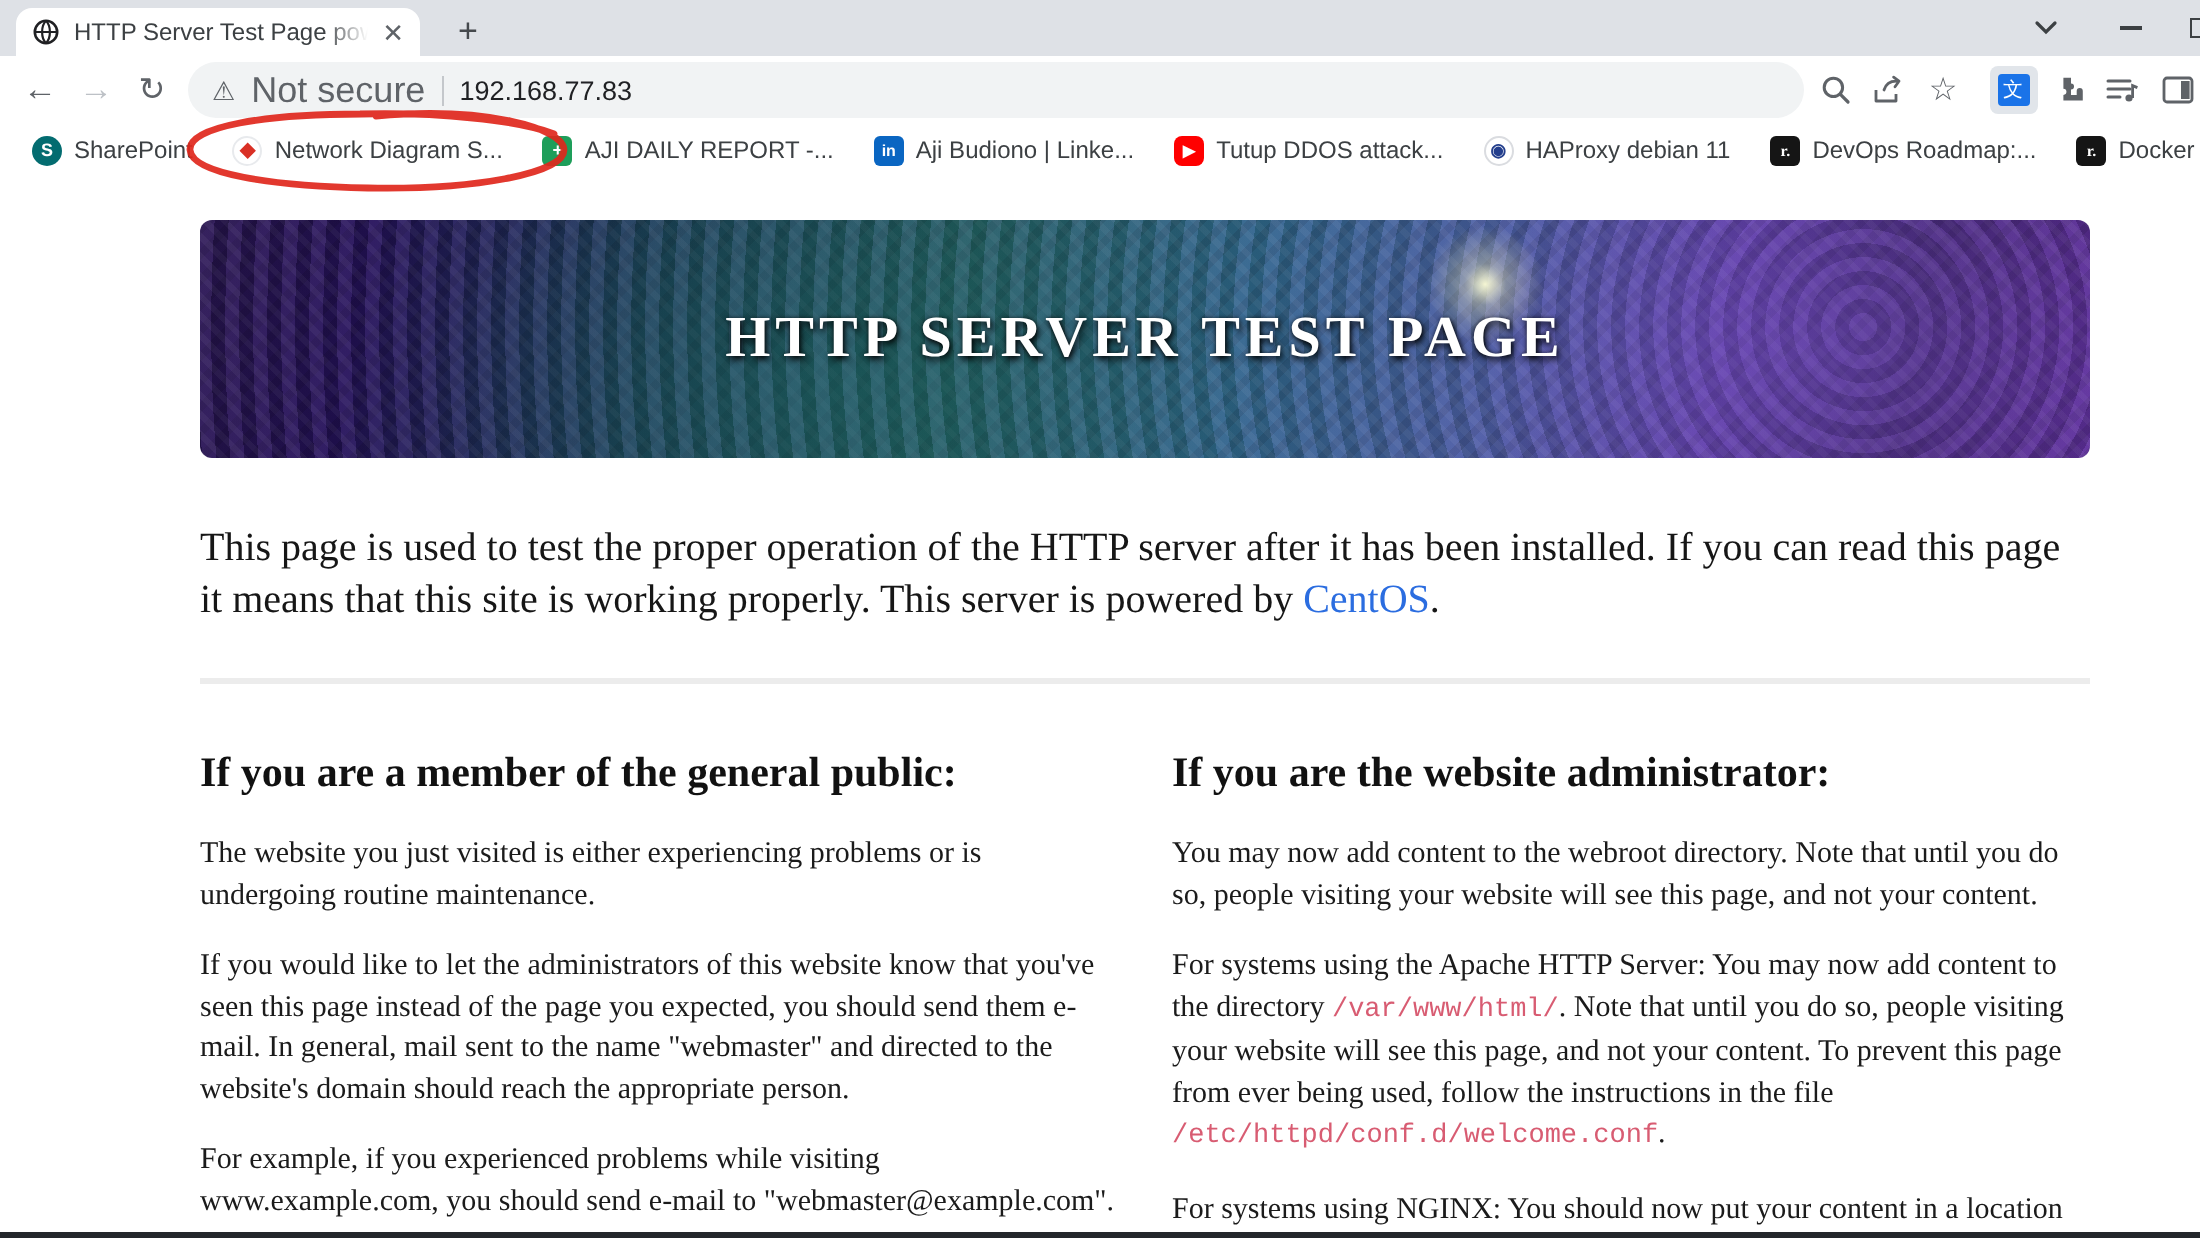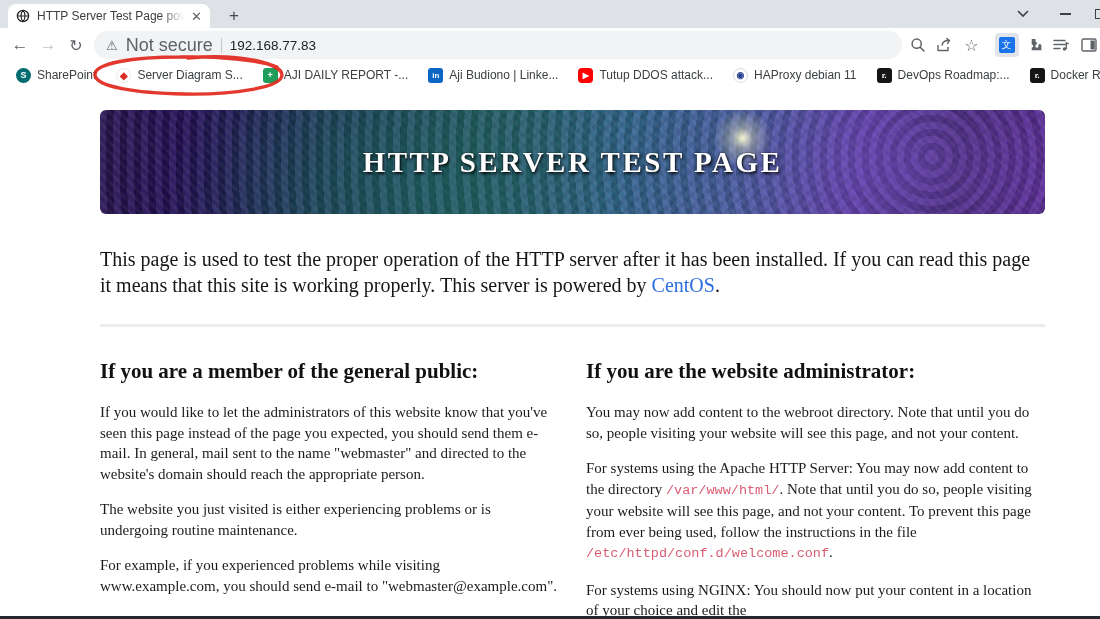--- a/index.html
+++ b/index.html
@@ -62,21 +62,21 @@
   .ic-sheets { background:#1e9e5a; }
   .ic-linkedin { background:#0a66c2; font-size:8px; }
   .ic-youtube { background:#f00; border-radius:4px; color:#fff; font-size:8px; }
   .ic-haproxy { background:#fff; border:1px solid #dadce0; border-radius:50%; color:#233e8c; font-size:9px; }
   .ic-roadmap { background:#151515; border-radius:3px; font-size:8px; font-family:"Liberation Serif",serif; }
 
   
   .page { position:absolute; left:0; top:88px; width:1100px; height:531px; background:#fff;
           font-family:"Liberation Serif", serif; color:#1b1b1b; overflow:hidden; }
   .content { width:945px; margin-left:100px; }
-  .banner { margin-top:22px; height:104px; border-radius:6px; position:relative;
+  .banner { margin-top:22px; height:119px; border-radius:6px; position:relative;
             display:flex; align-items:center; justify-content:center; overflow:hidden;
             background:
               radial-gradient(circle at 68% 27%, rgba(255,255,215,0.95) 0, rgba(255,250,190,0.35) 1.6%, rgba(255,255,255,0) 4.5%),
               radial-gradient(ellipse 260px 160px at 86% 55%, rgba(124,90,205,0.35), rgba(0,0,0,0) 70%),
               repeating-radial-gradient(circle at 88% 45%, rgba(160,120,240,0.14) 0 7px, rgba(25,15,60,0.16) 7px 14px),
               radial-gradient(ellipse 300px 190px at 34% 70%, rgba(25,105,95,0.55), rgba(0,0,0,0) 70%),
               repeating-linear-gradient(45deg, rgba(255,255,255,0.05) 0 3px, rgba(0,0,0,0) 3px 7px),
               repeating-linear-gradient(-45deg, rgba(0,0,0,0.10) 0 4px, rgba(0,0,0,0) 4px 9px),
               linear-gradient(100deg, #241345 0%, #1f0f4d 9%, #173f4e 24%, #1f6159 40%, #2c6a85 55%, #49609e 68%, #5c3da0 80%, #43256f 90%, #5b2c92 100%); }
   .banner-title { color:#fff; font-weight:bold; font-size:29px; letter-spacing:2.5px;
@@ -176,21 +176,21 @@
   </svg>
 </div>
 
 <div class="bookmarks">
   <div class="bm">
     <span class="bm-ic ic-sharepoint">S</span>
     <span class="bm-label">SharePoint</span>
   </div>
   <div class="bm">
     <span class="bm-ic ic-diagram">◆</span>
-    <span class="bm-label">Server Diagram S...</span>
+    <span class="bm-label">Network Diagram S...</span>
   </div>
   <div class="bm">
     <span class="bm-ic ic-sheets">+</span>
     <span class="bm-label">AJI DAILY REPORT -...</span>
   </div>
   <div class="bm">
     <span class="bm-ic ic-linkedin">in</span>
     <span class="bm-label">Aji Budiono | Linke...</span>
   </div>
   <div class="bm">
@@ -218,22 +218,22 @@
       <div class="banner-title">HTTP SERVER TEST PAGE</div>
     </div>
 
     <p class="intro"><span>This page is used to test the proper operation of the HTTP server after it has been installed. If you can read this page it means that this site is working properly. This server is powered by </span><a class="link" href="#">CentOS</a><span>.</span></p>
 
     <div class="rule"></div>
 
     <div class="cols">
       <div class="col">
         <h2>If you are a member of the general public:</h2>
+        <p>The website you just visited is either experiencing problems or is undergoing routine maintenance.</p>
         <p>If you would like to let the administrators of this website know that you've seen this page instead of the page you expected, you should send them e-mail. In general, mail sent to the name "webmaster" and directed to the website's domain should reach the appropriate person.</p>
-        <p>The website you just visited is either experiencing problems or is undergoing routine maintenance.</p>
         <p>For example, if you experienced problems while visiting www.example.com, you should send e-mail to "webmaster@example.com".</p>
       </div>
 
       <div class="col">
         <h2>If you are the website administrator:</h2>
         <p>You may now add content to the webroot directory. Note that until you do so, people visiting your website will see this page, and not your content.</p>
         <p><span>For systems using the Apache HTTP Server: You may now add content to the directory </span><code>/var/www/html/</code><span>. Note that until you do so, people visiting your website will see this page, and not your content. To prevent this page from ever being used, follow the instructions in the file </span><code>/etc/httpd/conf.d/welcome.conf</code><span>.</span></p>
         <p><span>For systems using NGINX: You should now put your content in a location of your choice and edit the </span></p>
       </div>
     </div>

